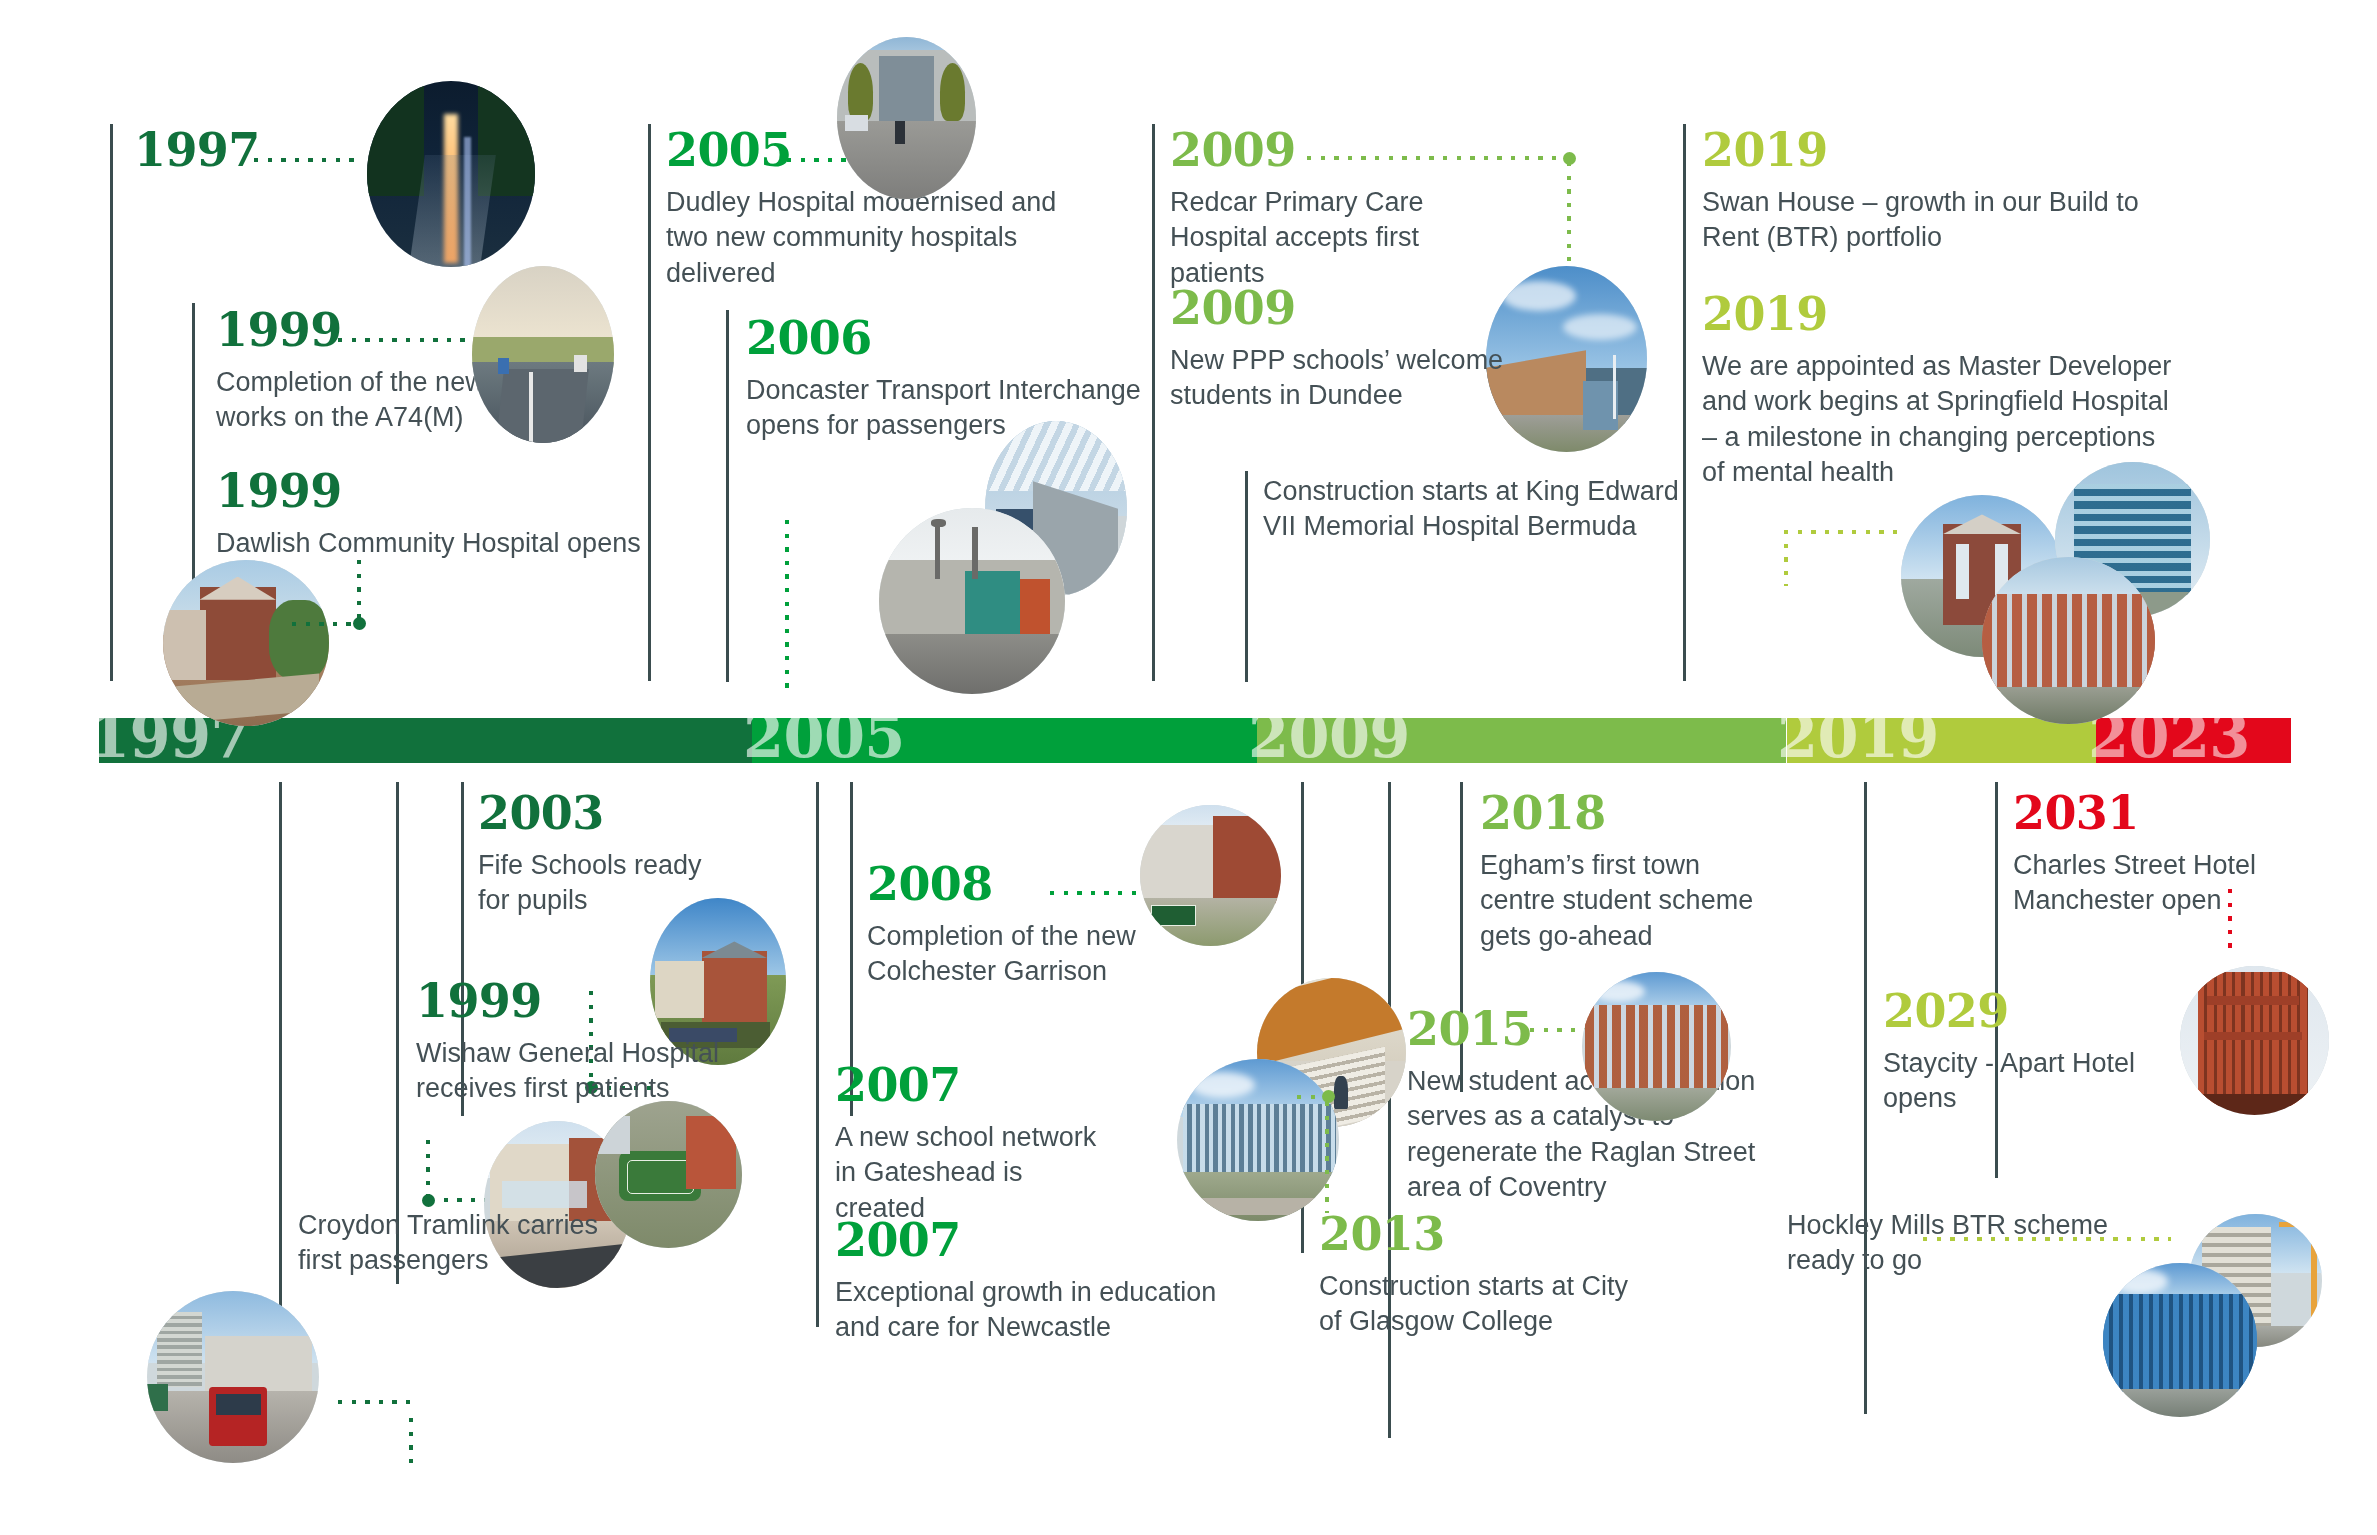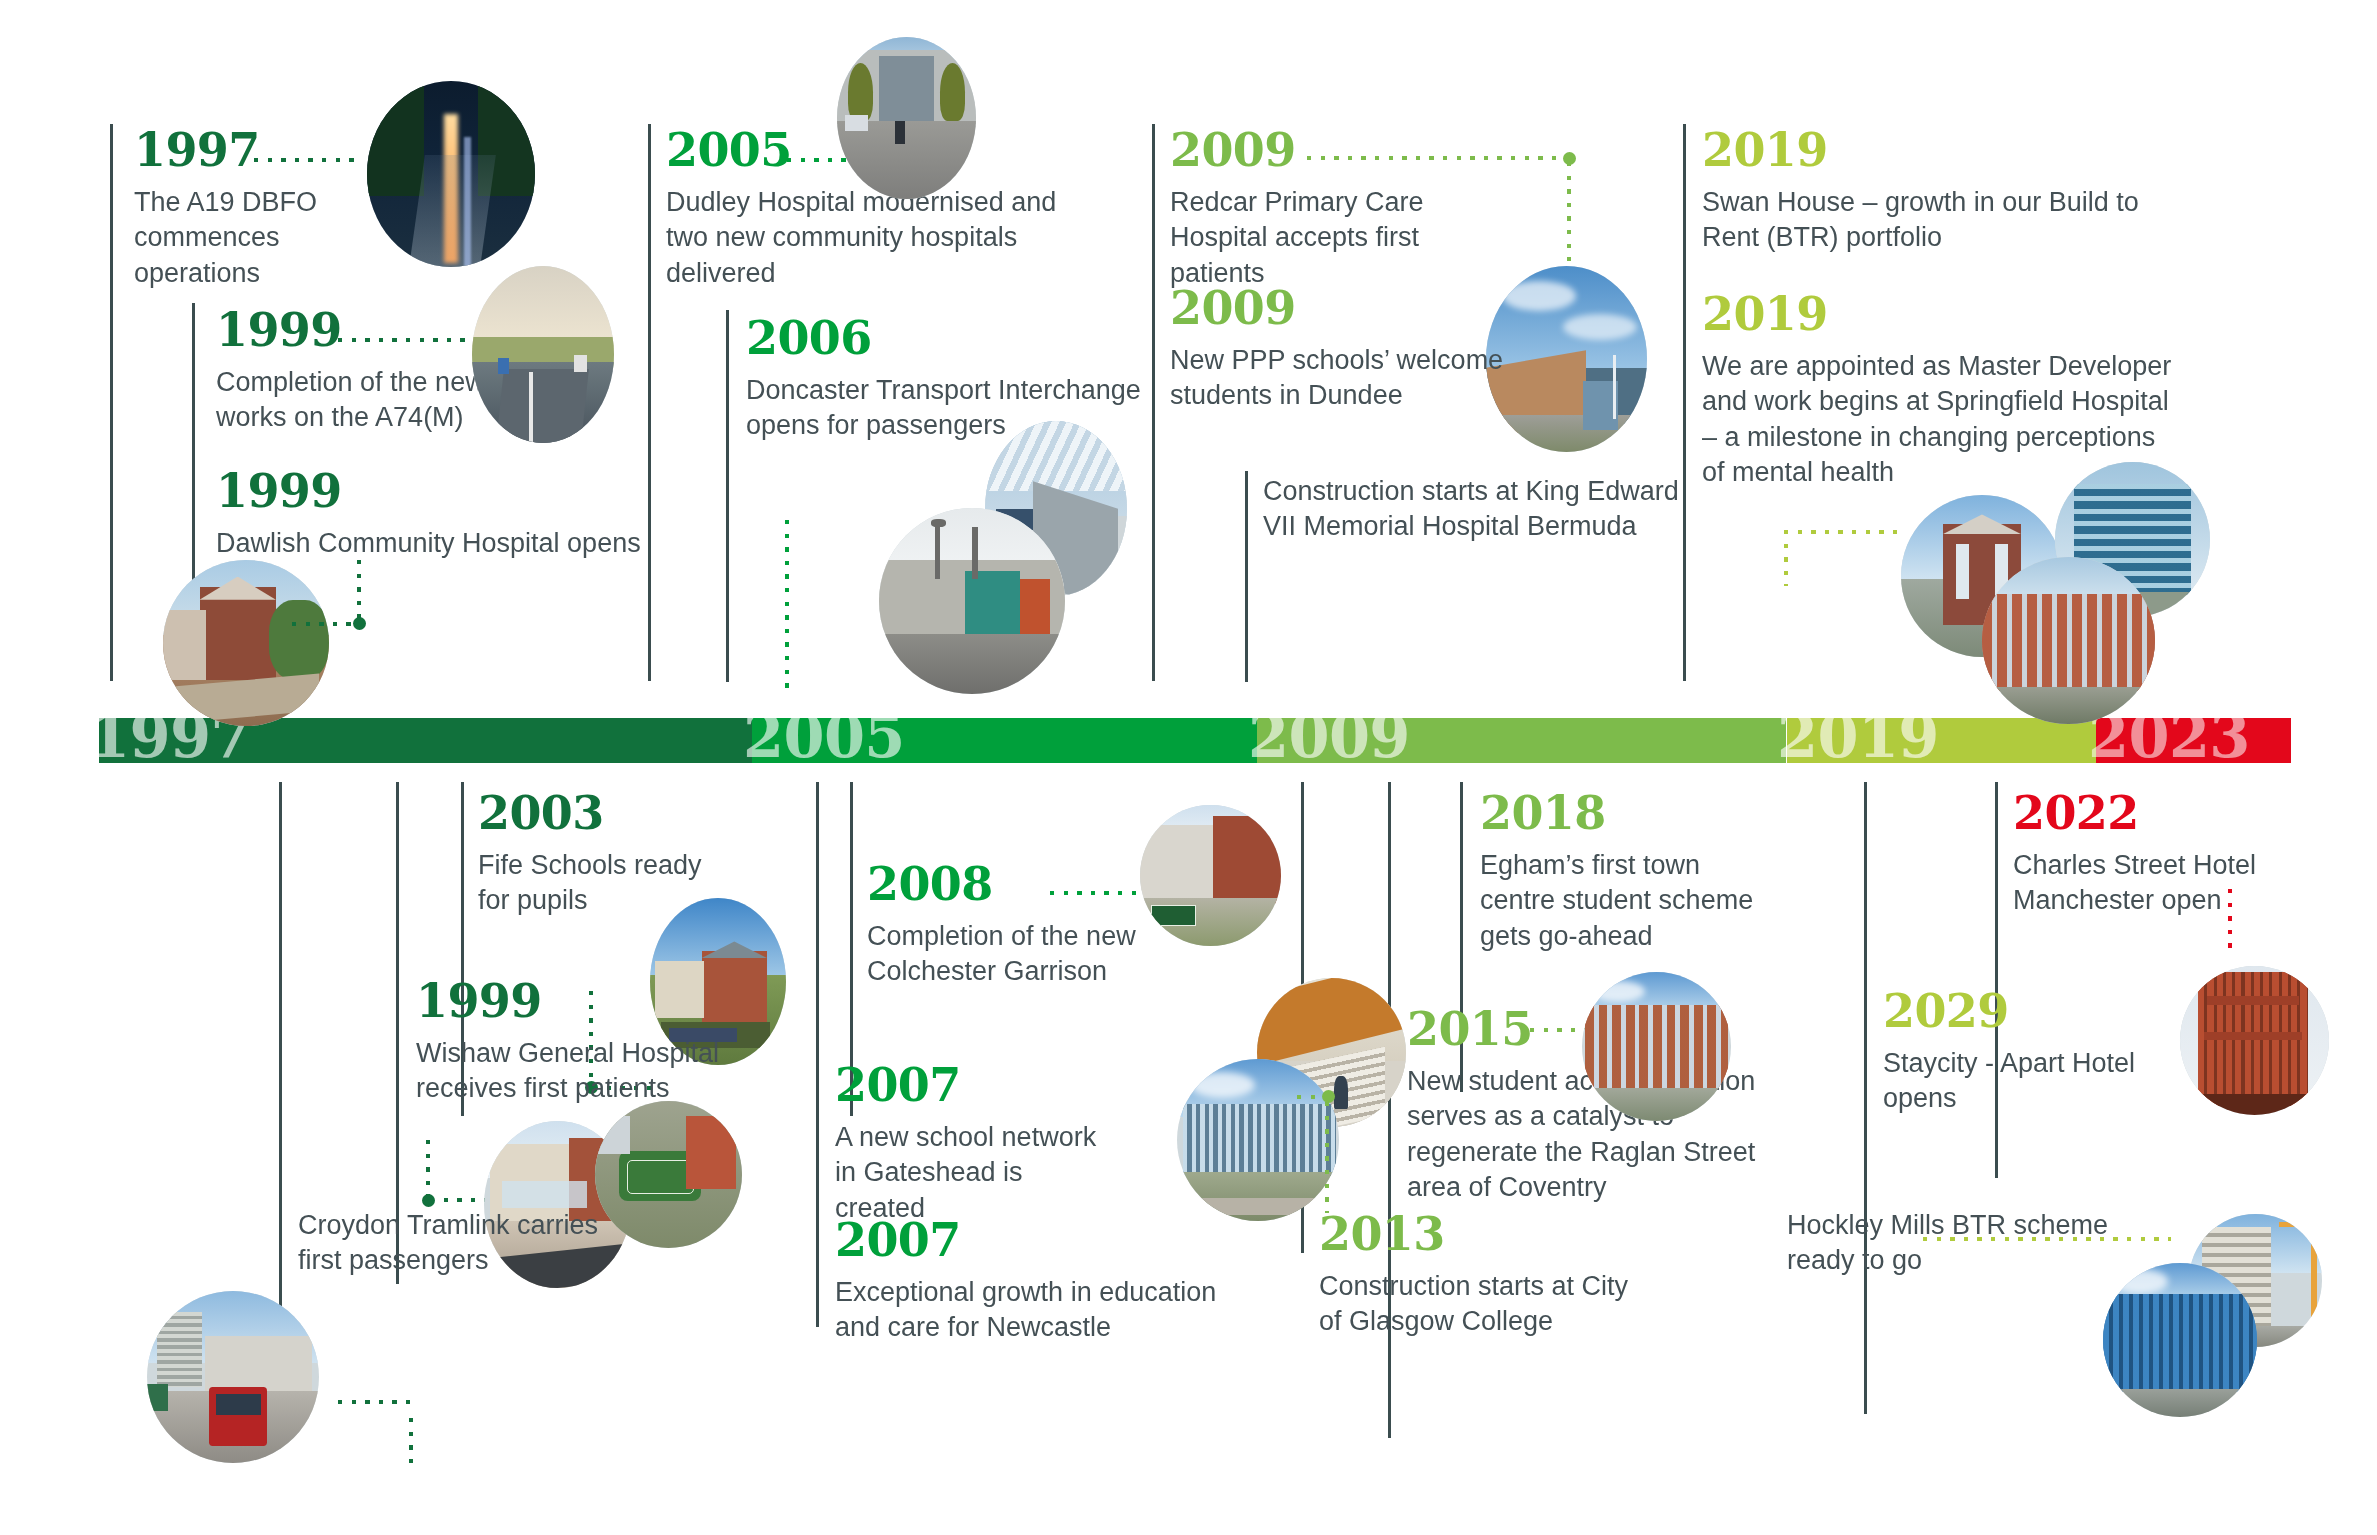--- a/index.html
+++ b/index.html
@@ -108,21 +108,20 @@
 
     <div class="bar-label" style="left:-10px;">1997</div>
     <div class="bar-label" style="left:644px;">2005</div>
     <div class="bar-label" style="left:1149px;">2009</div>
     <div class="bar-label" style="left:1678px;">2019</div>
     <div class="bar-label" style="left:1989px;color:rgba(255,255,255,0.55);">2023</div>
   </div>
 
   <div class="entry" style="left:134px; top:127px; width:248px;">
     <div class="yr c-darkgreen">1997</div>
-    <p class="txt">The A19 DBFO commences operations</p>
   </div>
   <div class="dot-h" style="left:254px;top:158px;width:105px;background:repeating-linear-gradient(to right,#11713c 0 4.3px,transparent 4.3px 13.6px);"></div>
   <div class="photo" style="left:367px;top:81px;width:168px;height:186px;">
     <div style="position:absolute;inset:0;background:linear-gradient(#0c1c2e 0%,#10243a 45%,#1b2f3f 100%);"></div>
     <div style="position:absolute;left:0;top:0;width:34%;height:62%;background:#12331f;"></div>
     <div style="position:absolute;right:0;top:0;width:34%;height:62%;background:#143520;"></div>
     <div style="position:absolute;left:46%;top:18%;width:8%;height:80%;background:linear-gradient(#ffdca0,#ff8c2a);filter:blur(1.9px);"></div>
     <div style="position:absolute;left:30%;top:40%;width:42%;height:60%;background:linear-gradient(#58708a33,#c9d6e255);transform:skewX(-8deg);"></div>
     <div style="position:absolute;left:58%;top:30%;width:4%;height:70%;background:#b4ccff99;filter:blur(1.2px);"></div>
   </div>
@@ -372,21 +371,21 @@
 
   <div class="entry" style="left:1319px; top:1211px; width:322px;">
     <div class="yr c-lgreen">2013</div>
     <p class="txt">Construction starts at City of Glasgow College</p>
   </div>
   <div class="dot-v" style="left:1325px;top:1102px;height:111px;background:repeating-linear-gradient(to bottom,#7dbb4b 0 4.3px,transparent 4.3px 13.6px);"></div>
   <div class="dot-h" style="left:1297px;top:1095px;width:31px;background:repeating-linear-gradient(to right,#7dbb4b 0 4.3px,transparent 4.3px 13.6px);"></div>
   <div class="dot-end" style="left:1322px;top:1090px;background:#7dbb4b;"></div>
 
   <div class="entry" style="left:2013px; top:790px; width:285px;">
-    <div class="yr c-red">2022</div>
+    <div class="yr c-red">2031</div>
     <p class="txt">Charles Street Hotel Manchester open</p>
   </div>
   <div class="dot-v" style="left:2228px;top:889px;height:68px;background:repeating-linear-gradient(to bottom,#e3071b 0 4.3px,transparent 4.3px 13.6px);"></div>
   <div class="photo" style="left:2180px;top:966px;width:149px;height:149px;">
     <div style="position:absolute;inset:0;background:linear-gradient(#dfe7ee,#eef2f5);"></div>
     <div style="position:absolute;left:12%;top:4%;width:74%;height:90%;background:#a9462d;"></div>
     <div style="position:absolute;left:12%;top:4%;width:74%;height:90%;background:repeating-linear-gradient(to right,#b94e31 0 6.2px,#7d3420 6.2px 9.3px);"></div>
     <div style="position:absolute;left:18%;top:20%;width:62%;height:6%;background:#9e3f28;"></div>
     <div style="position:absolute;left:16%;top:44%;width:66%;height:6%;background:#9e3f28;"></div>
     <div style="position:absolute;left:14%;bottom:0;width:72%;height:14%;background:#5d2718;"></div>

